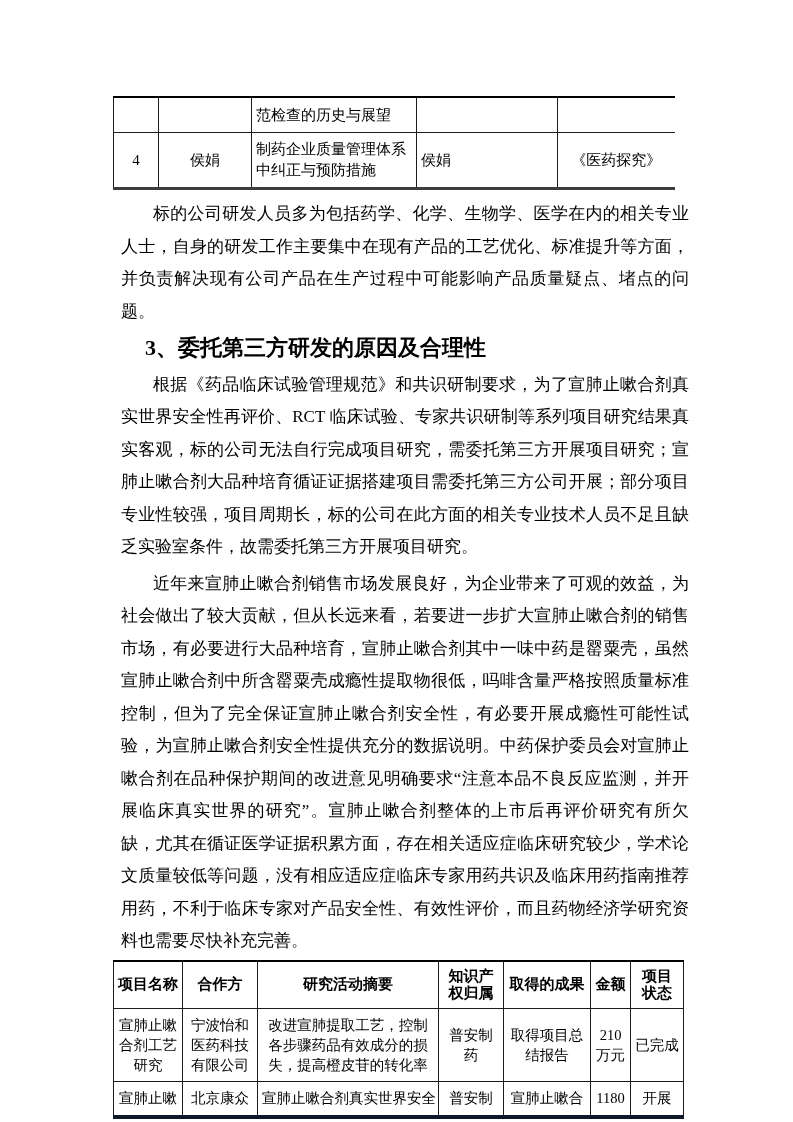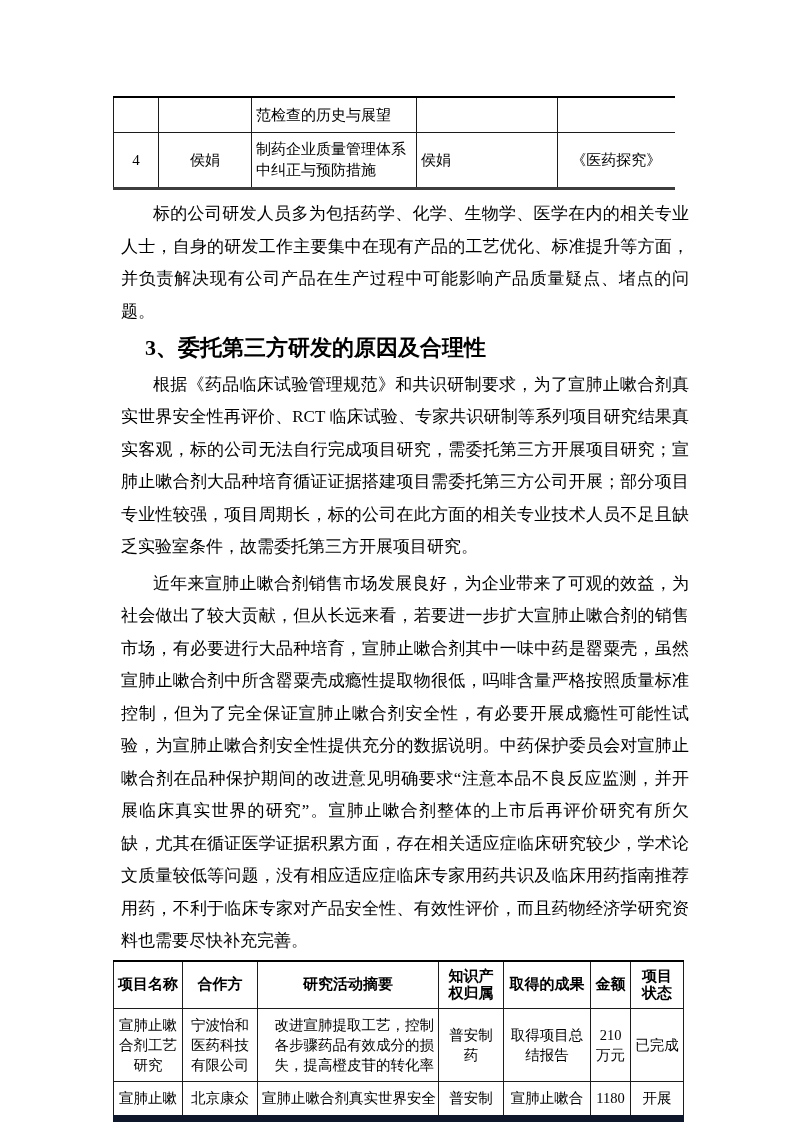--- a/index.html
+++ b/index.html
@@ -71,33 +71,33 @@
     font-size: 16px;
     line-height: 32.5px;
     text-indent: 32px;
   }
 
   
   .proj-tbl {
     width: 570px;
     margin-top: 2px;
     border-top: 2.5px solid #000;
-    border-bottom: 8px solid #0f172a;
+    border-bottom: 4px solid #0f172a;
     font-size: 14.5px;
   }
   .proj-tbl th {
     font-weight: bold;
     font-size: 15px;
     line-height: 17px;
     height: 34px;
     border-top: none;
     padding: 1px 2px;
   }
   .proj-tbl td { line-height: 20px; padding: 1px 3px; }
-  .proj-tbl td.al { text-align: right; }
+  .proj-tbl td.al { text-align: center; }
   .proj-tbl tr.row-1 td { height: 58px; }
   .proj-tbl tr.row-2 td {
     height: 21px;
     border-bottom: none;
     white-space: nowrap;
     vertical-align: top;
   }
 
   .page-number {
     width: 570px;

